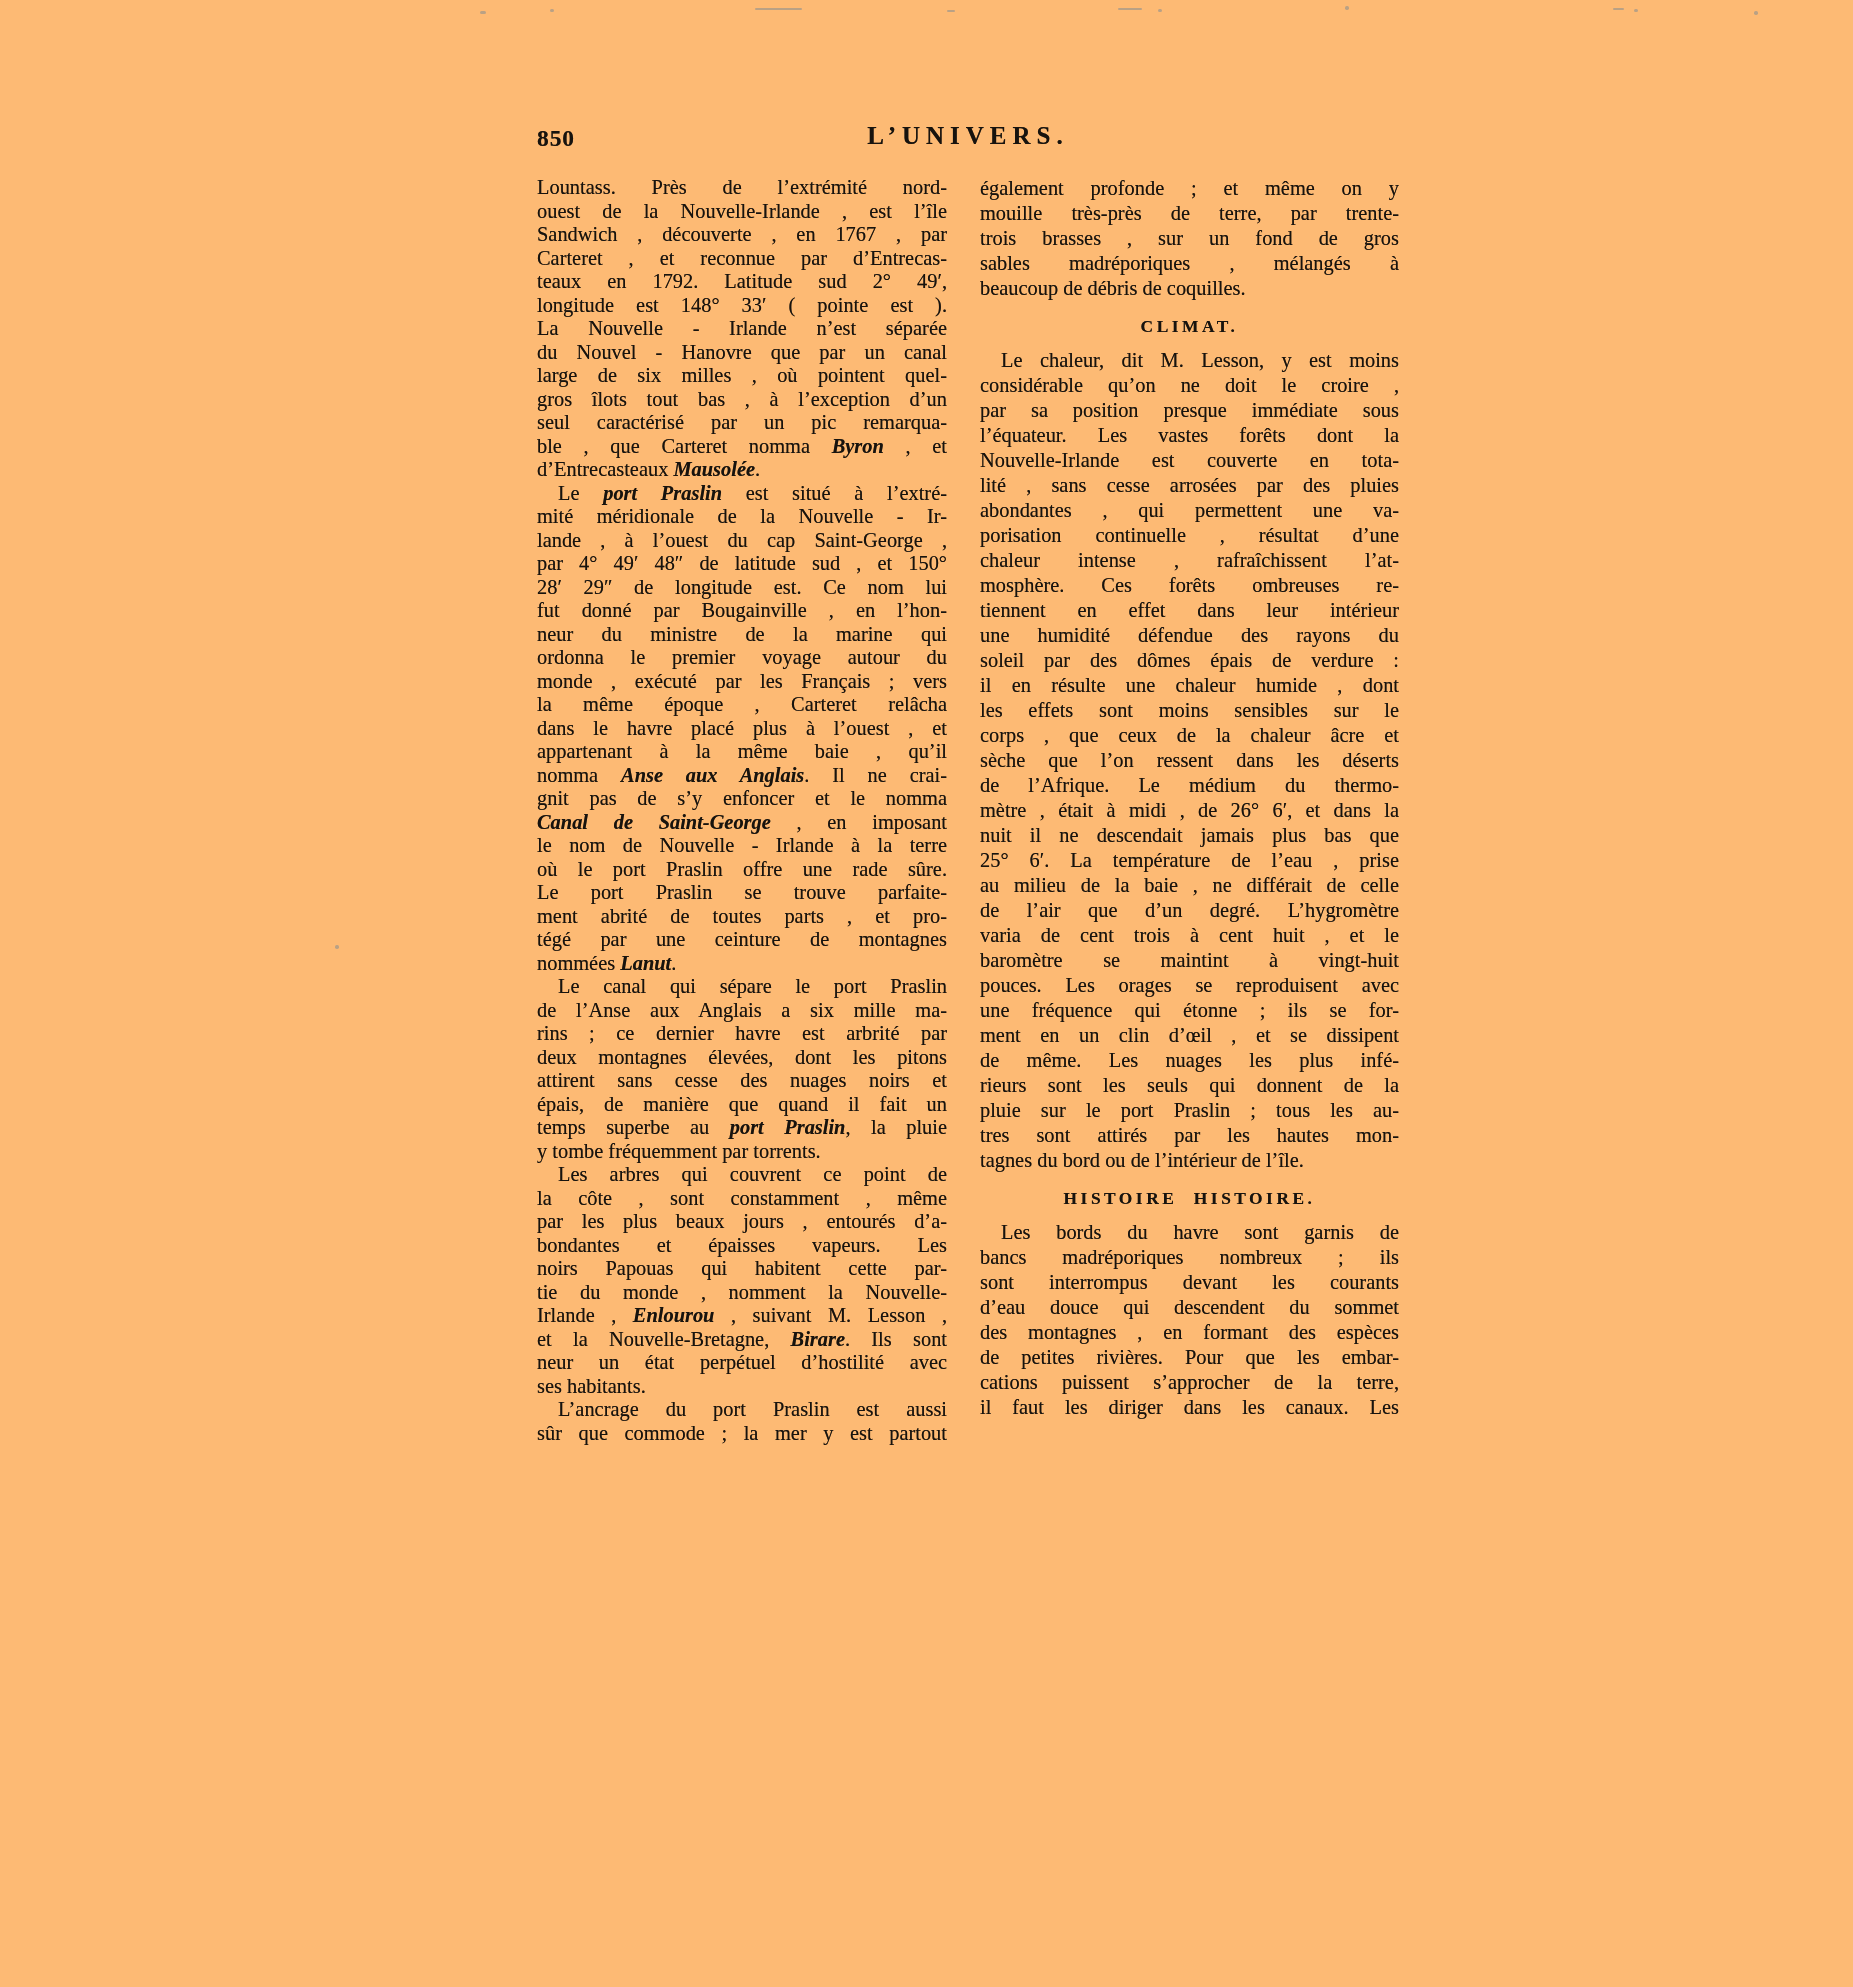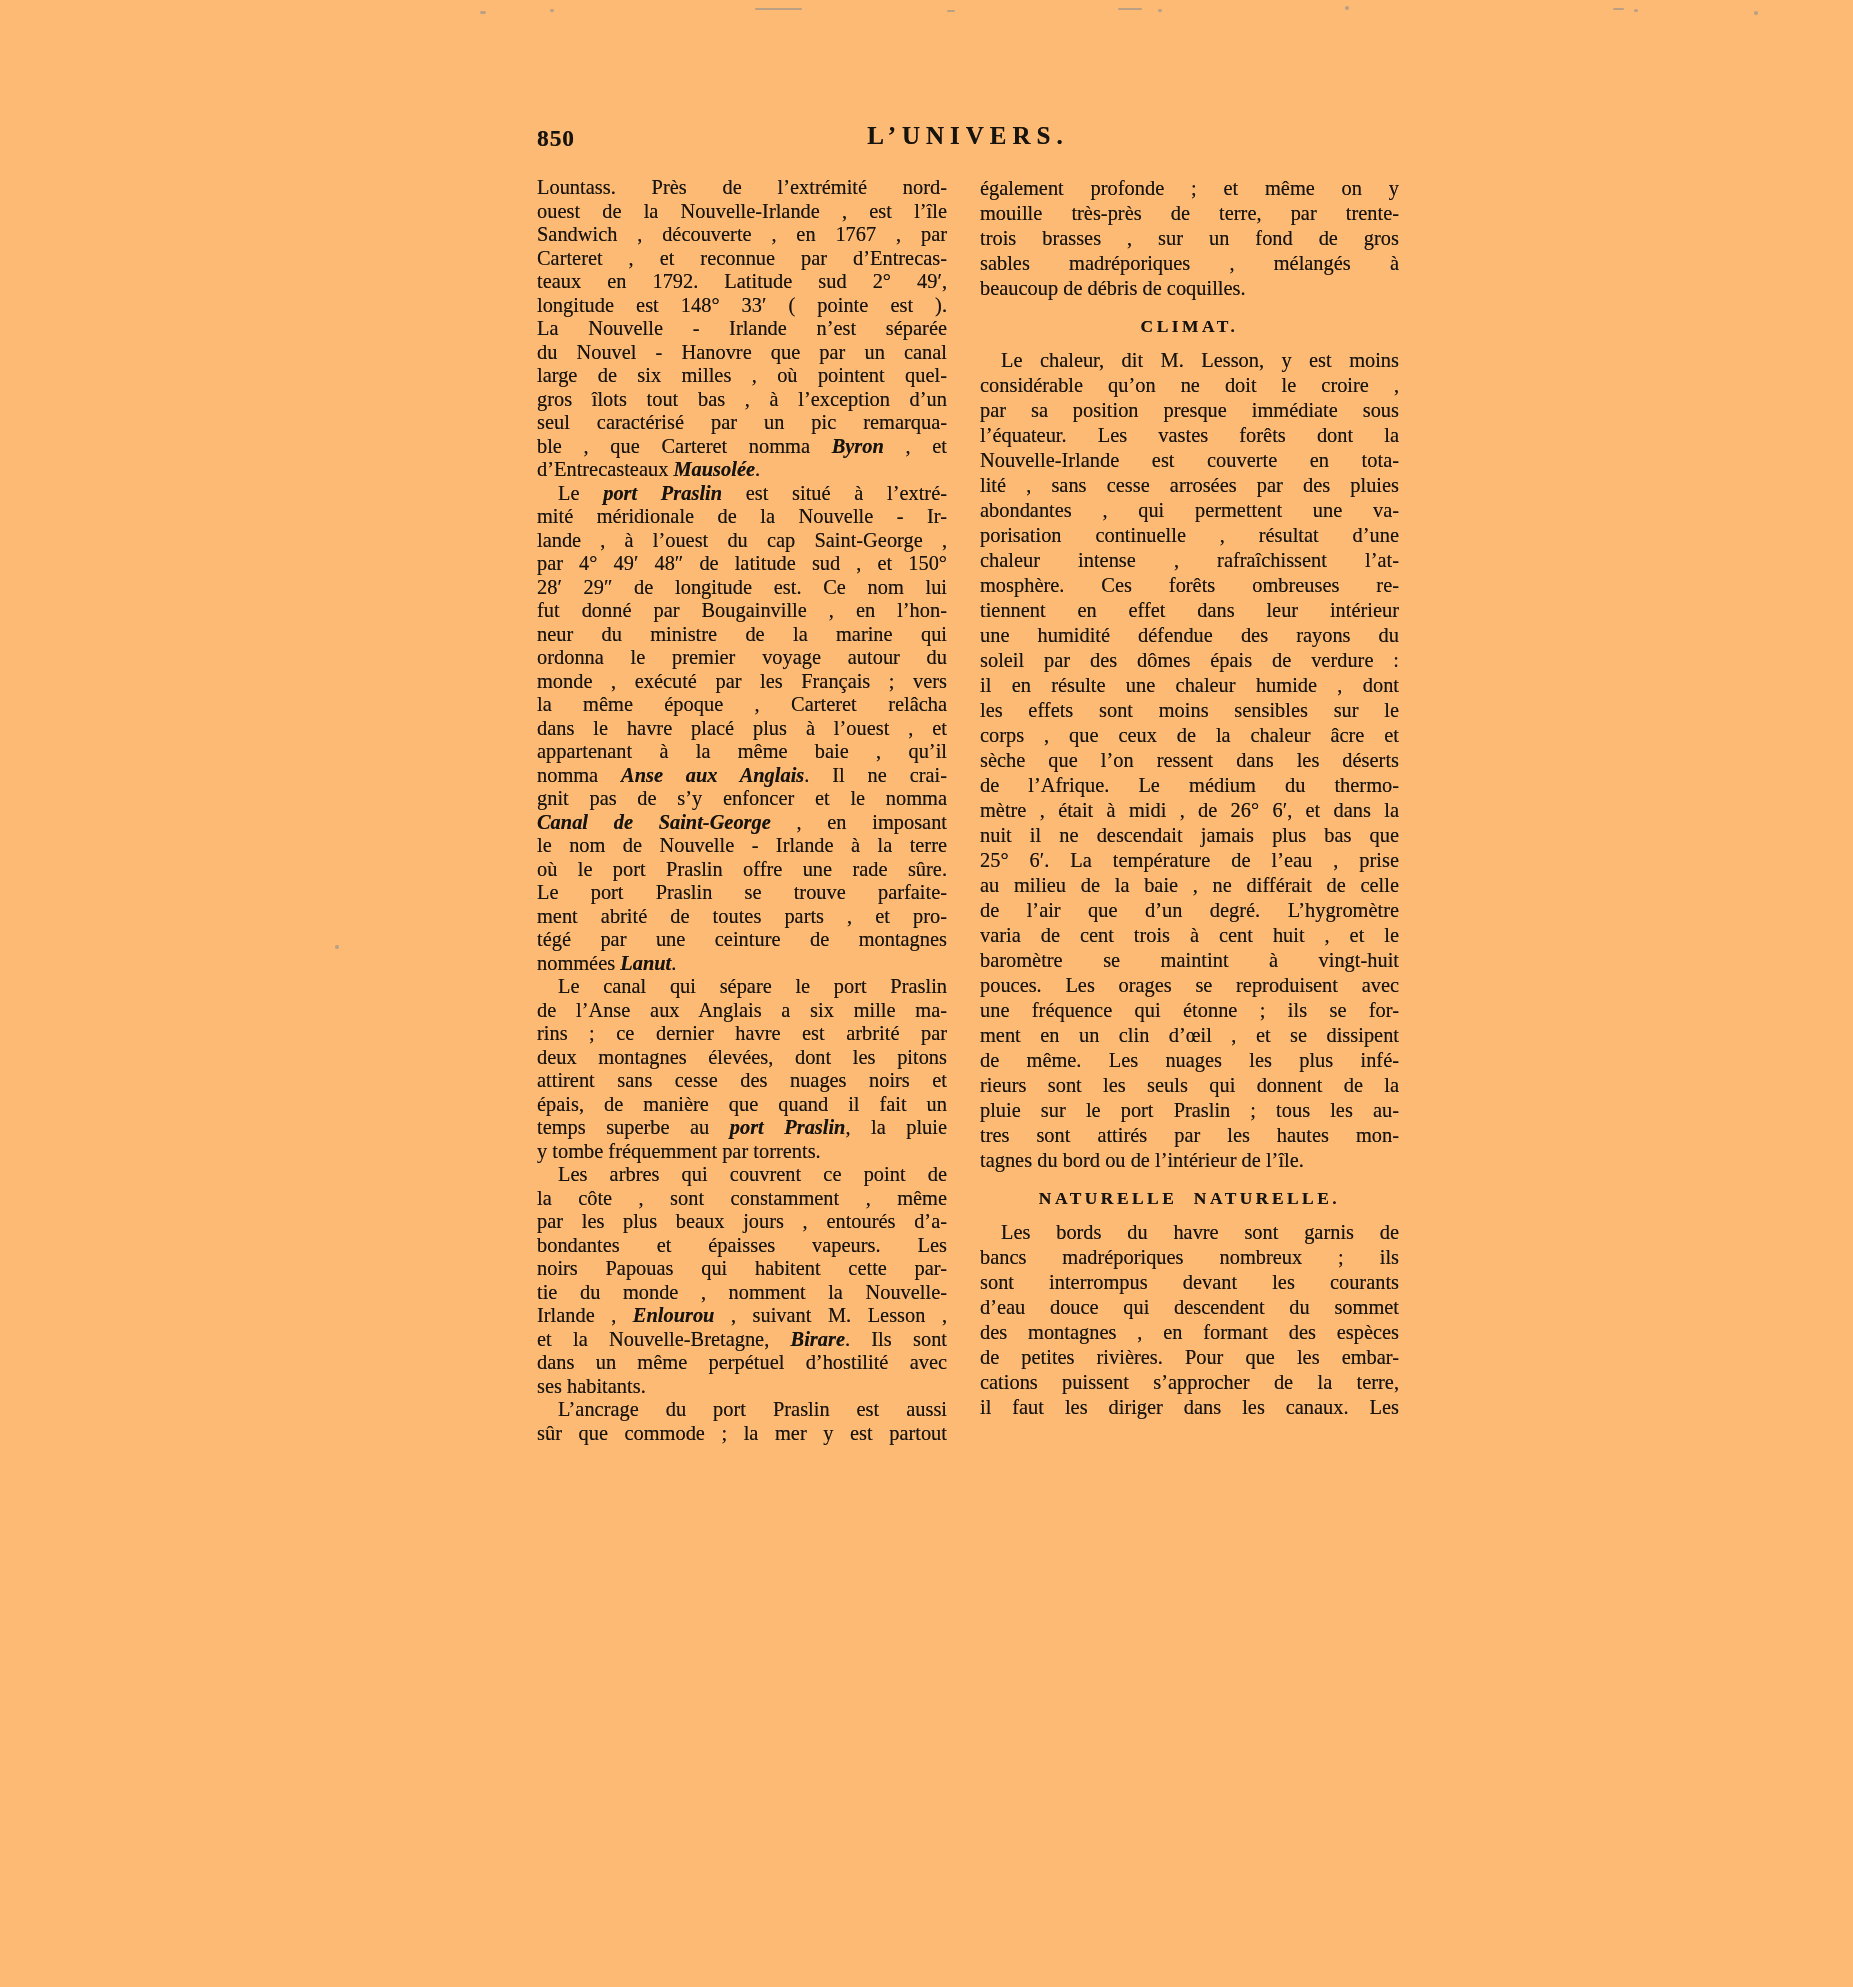--- a/index.html
+++ b/index.html
@@ -104,21 +104,21 @@
       </div>
       <div class="para indent">
         <div class="ln">Les arbres qui couvrent ce point de</div>
         <div class="ln">la côte , sont constamment , même</div>
         <div class="ln">par les plus beaux jours , entourés d’a-</div>
         <div class="ln">bondantes et épaisses vapeurs. Les</div>
         <div class="ln">noirs Papouas qui habitent cette par-</div>
         <div class="ln">tie du monde , nomment la Nouvelle-</div>
         <div class="ln">Irlande , <i>Enlourou</i> , suivant M. Lesson ,</div>
         <div class="ln">et la Nouvelle-Bretagne, <i>Birare</i>. Ils sont</div>
-        <div class="ln">dans un même perpétuel d’hostilité avec</div>
+        <div class="ln">neur un état perpétuel d’hostilité avec</div>
         <div class="ln last">ses habitants.</div>
       </div>
       <div class="para indent">
         <div class="ln">L’ancrage du port Praslin est aussi</div>
         <div class="ln">sûr que commode ; la mer y est partout</div>
       </div>
     </div>
   <div class="col col-right" id="col-right">
       <div class="para">
         <div class="ln">également profonde ; et même on y</div>
@@ -156,21 +156,21 @@
         <div class="ln">baromètre se maintint à vingt-huit</div>
         <div class="ln">pouces. Les orages se reproduisent avec</div>
         <div class="ln">une fréquence qui étonne ; ils se for-</div>
         <div class="ln">ment en un clin d’œil , et se dissipent</div>
         <div class="ln">de même. Les nuages les plus infé-</div>
         <div class="ln">rieurs sont les seuls qui donnent de la</div>
         <div class="ln">pluie sur le port Praslin ; tous les au-</div>
         <div class="ln">tres sont attirés par les hautes mon-</div>
         <div class="ln last">tagnes du bord ou de l’intérieur de l’île.</div>
       </div>
-      <div class="heading">NATURELLE NATURELLE.</div>
+      <div class="heading">HISTOIRE HISTOIRE.</div>
       <div class="para indent">
         <div class="ln">Les bords du havre sont garnis de</div>
         <div class="ln">bancs madréporiques nombreux ; ils</div>
         <div class="ln">sont interrompus devant les courants</div>
         <div class="ln">d’eau douce qui descendent du sommet</div>
         <div class="ln">des montagnes , en formant des espèces</div>
         <div class="ln">de petites rivières. Pour que les embar-</div>
         <div class="ln">cations puissent s’approcher de la terre,</div>
         <div class="ln">il faut les diriger dans les canaux. Les</div>
       </div>

